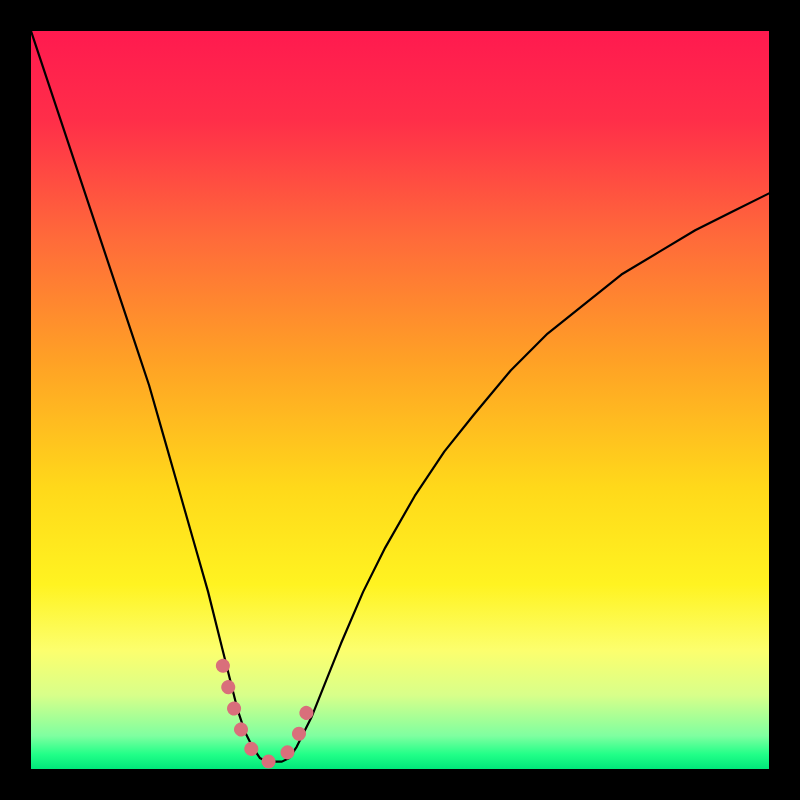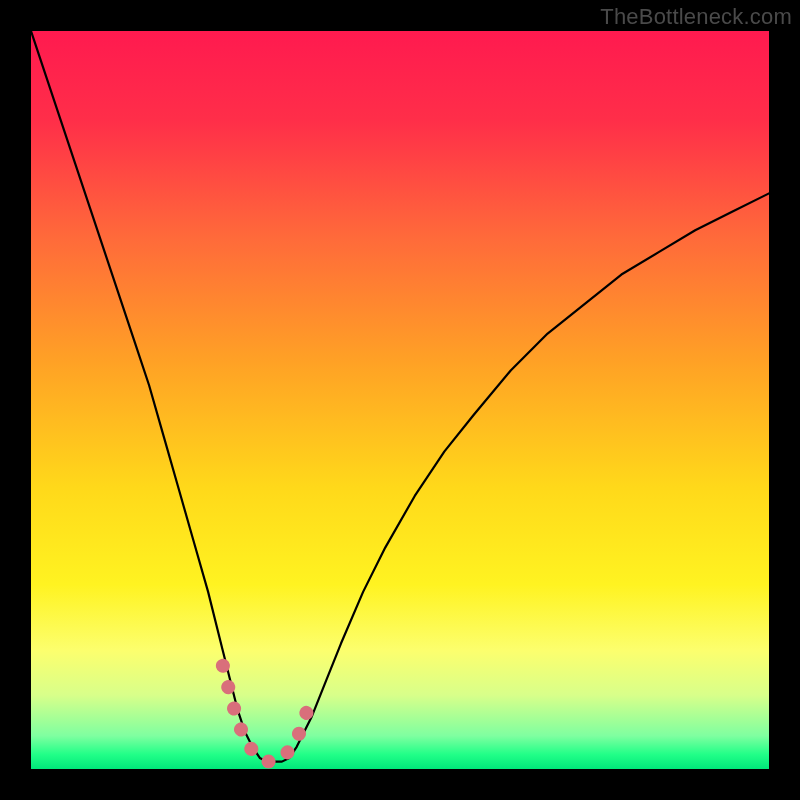--- a/index.html
+++ b/index.html
@@ -57,14 +57,13 @@
             <stop offset="95.5%" stop-color="#7fffa0"></stop>
             <stop offset="98%" stop-color="#22ff88"></stop>
             <stop offset="100%" stop-color="#00e87a"></stop>
           </linearGradient>
       </defs>
       <rect x="0" y="0" width="738" height="738" fill="url(#bg-grad)"></rect>
       <path id="main-curve" fill="none" stroke-width="2.2" stroke-linecap="round" stroke-linejoin="round" d="M0.00 0.00 L14.76 44.28 L29.52 88.56 L44.28 132.84 L59.04 177.12 L73.80 221.40 L88.56 265.68 L103.32 309.96 L118.08 354.24 L132.84 405.90 L147.60 457.56 L162.36 509.22 L177.12 560.88 L191.88 619.92 L199.26 649.44 L206.64 678.96 L214.02 701.10 L221.40 715.86 L228.78 726.93 L236.16 730.62 L243.54 730.62 L250.92 730.62 L258.30 726.93 L265.68 715.86 L280.44 686.34 L295.20 649.44 L309.96 612.54 L332.10 560.88 L354.24 516.60 L383.76 464.94 L413.28 420.66 L442.80 383.76 L479.70 339.48 L516.60 302.58 L553.50 273.06 L590.40 243.54 L627.30 221.40 L664.20 199.26 L701.10 180.81 L738.00 162.36" stroke="#000000"></path>
       <path id="valley-dots" fill="none" stroke-width="14" stroke-linecap="round" stroke-linejoin="round" stroke-dasharray="0.1 22" d="M191.88 634.68 L199.26 664.20 L206.64 690.03 L214.02 708.48 L221.40 719.55 L228.78 726.93 L236.16 730.62 L243.54 730.62 L250.92 726.93 L258.30 719.55 L265.68 708.48 L273.06 690.03 L280.44 664.20" stroke="#d96f7b"></path>
     </svg>
   </div>
-  <div class="watermark">TheBottleneck.com</div>
 </div>
 
 </body></html>

